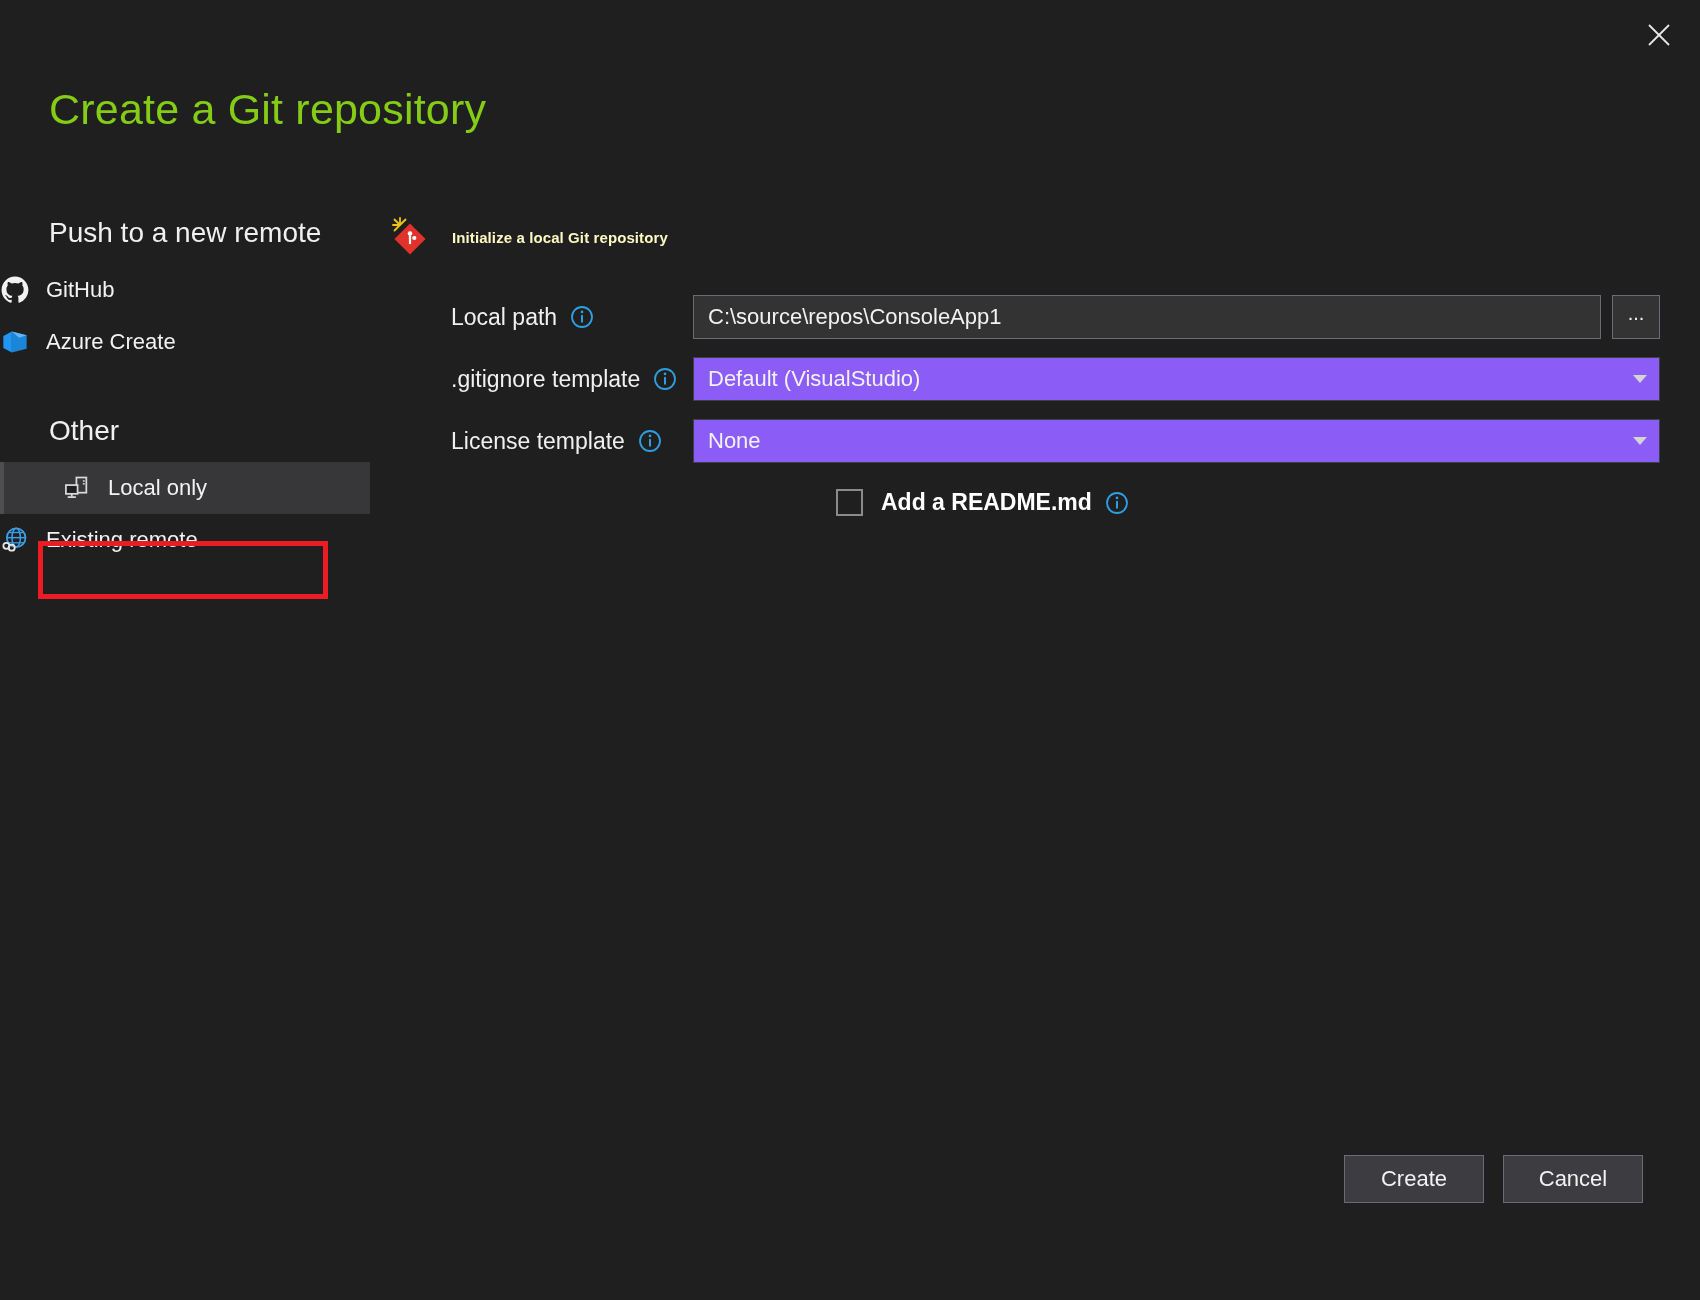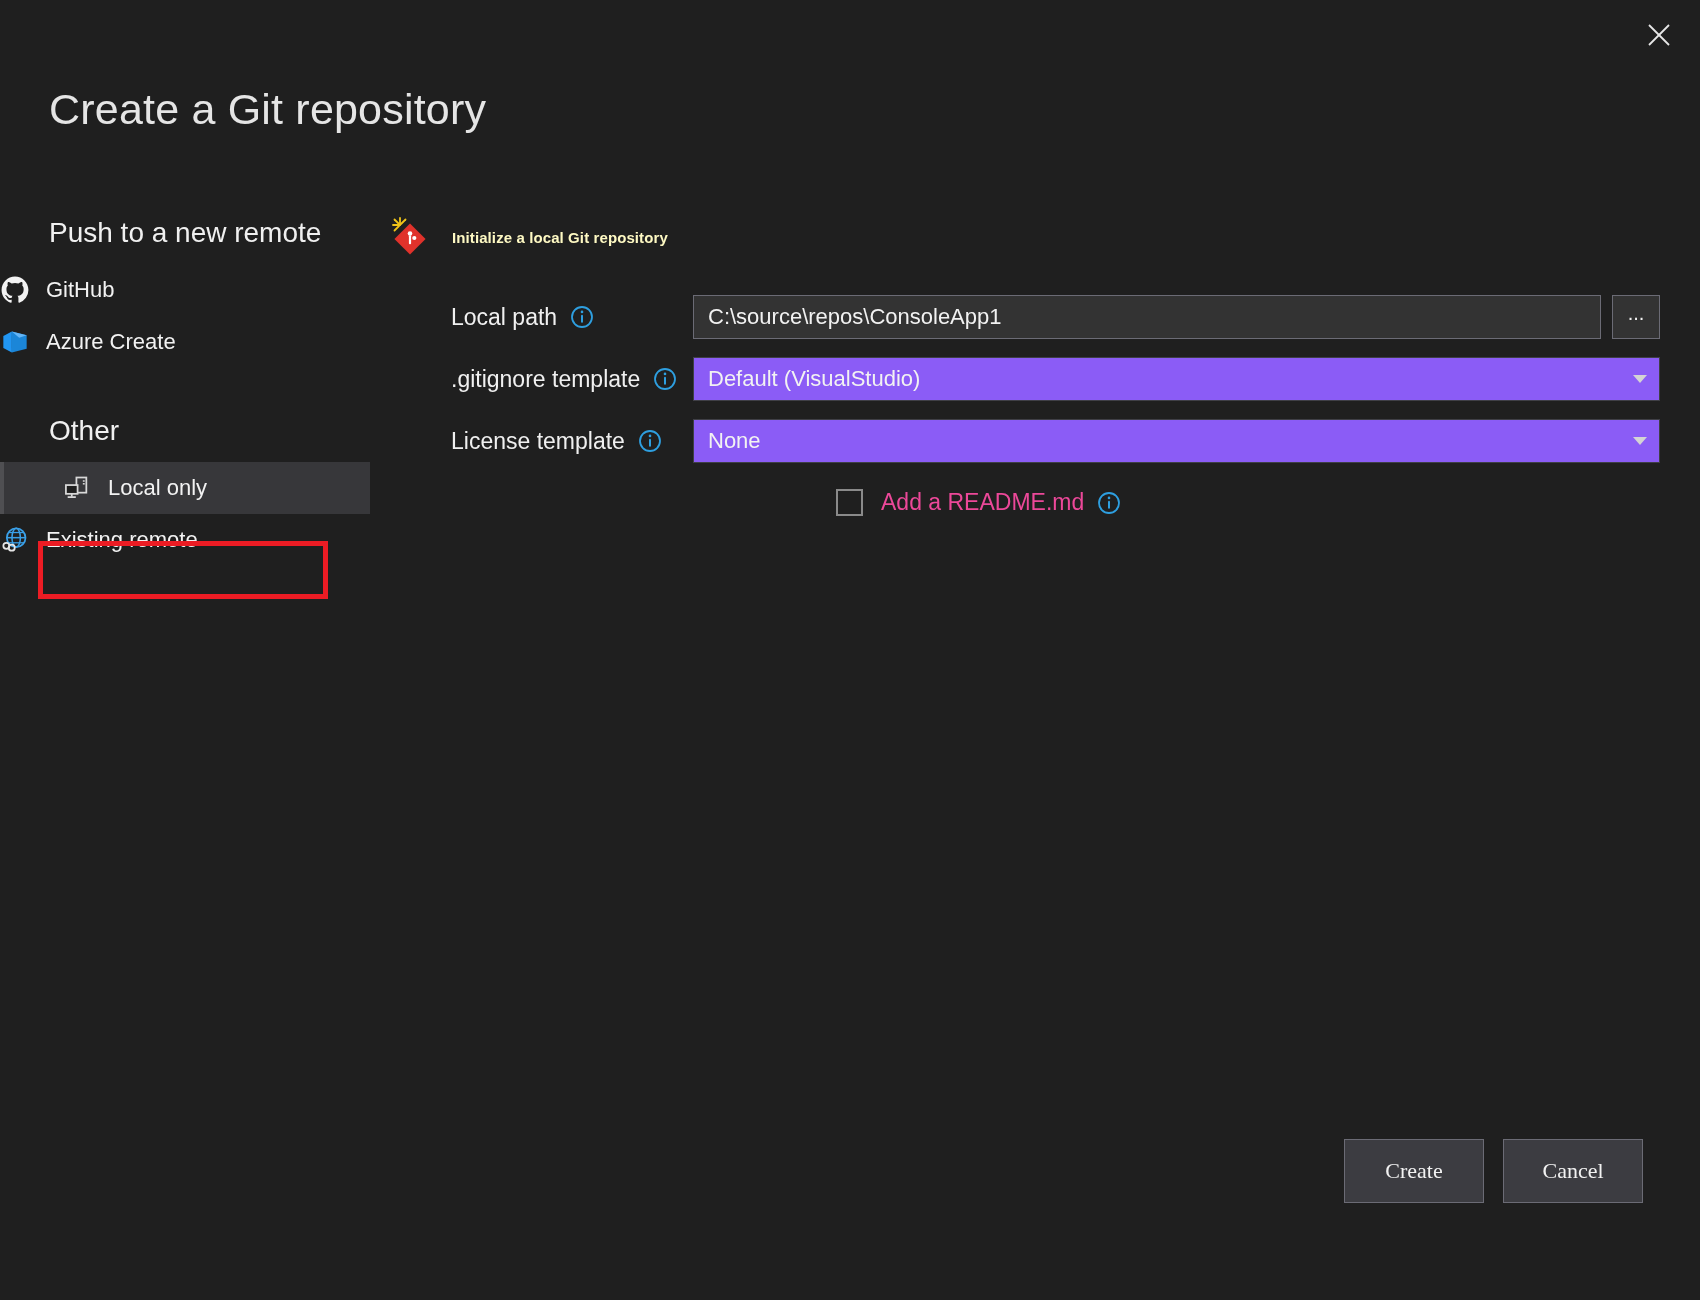--- a/index.html
+++ b/index.html
@@ -18,21 +18,21 @@
     width: 46px; height: 42px;
     display: flex; align-items: center; justify-content: center;
     cursor: pointer;
   }
   .close-btn svg { display: block; }
 
   
   .page-title {
     position: absolute; left: 49px; top: 86px;
     font-size: 43px; font-weight: 300; letter-spacing: 0.2px;
-    color: #e5e5e5; line-height: 1.1;
+    color: #84cc16; line-height: 1.1;
   }
 
   
   .sidebar { position: absolute; left: 0; top: 215px; width: 370px; }
   .group-title {
     font-size: 28px; font-weight: 300; color: #f0f0f0;
     padding-left: 49px; margin-bottom: 14px; line-height: 1.25;
   }
   .group-title.second { margin-top: 45px; }
   .nav-item {
@@ -121,32 +121,32 @@
 
   .check-row {
     display: flex; align-items: center;
     margin-top: 26px; padding-left: 448px;
   }
   .checkbox {
     width: 27px; height: 27px; flex: 0 0 auto;
     border: 2px solid #8a8a8a; background: transparent;
     cursor: pointer; margin-right: 18px;
   }
-  .check-label { font-size: 23px; color: #ec4899; line-height: 1; }
+  .check-label { font-size: 23px; color: #ffffff; line-height: 1; font-weight: bold; }
 
   
   .footer {
     position: absolute; right: 57px; bottom: 97px;
     display: flex; gap: 19px;
   }
   .btn {
-    width: 140px; height: 64px;
+    width: 140px; height: 48px;
     background: #3c3c41; border: 1px solid #6b6b75;
     color: #f2f2f2; font-size: 22px;
-    font-family: Liberation Serif, serif;
+    font-family: Liberation Sans, sans-serif;
     display: flex; align-items: center; justify-content: center;
     cursor: pointer;
   }
 </style>
 </head>
 <body>
 
 <div class="dialog">
 
   <div class="close-btn">

